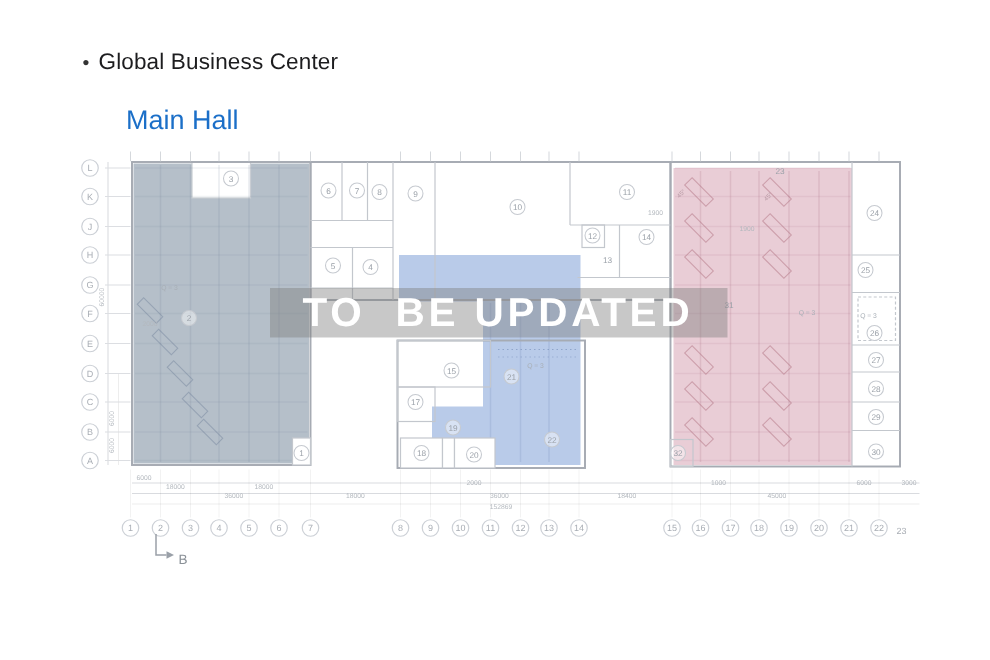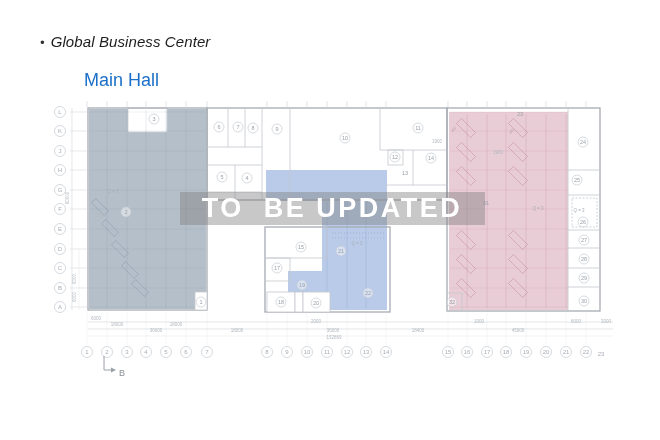--- a/index.html
+++ b/index.html
@@ -2,22 +2,22 @@
 <html><head>
 <meta charset="utf-8">
 <style>
   html,body{margin:0;padding:0;}
   body{
     width:660px;height:440px;position:relative;overflow:hidden;
     background:#ffffff;
     font-family:"Liberation Sans", sans-serif;
   }
   .hdr{
-    position:absolute;left:40px;top:33px;
-    font-size:15px;color:#1d1d1f;letter-spacing:.1px;font-weight:500;font-style:italic;
+    position:absolute;left:55px;top:33px;
+    font-size:15px;color:#1d1d1f;letter-spacing:.1px;font-weight:500;
   }
   .hdr .bullet{font-size:13px;margin-right:6px;color:#333;}
   .sub{
     position:absolute;left:84px;top:70px;
     font-size:18px;font-weight:500;color:#1b6fc8;
   }
   svg{position:absolute;left:0;top:0;}
   svg text{font-family:"Liberation Sans", sans-serif;}
   .wm-text{white-space:pre;font-weight:bold;letter-spacing:2.5px;}
   .dimtxt{fill:#b3b8be;}

